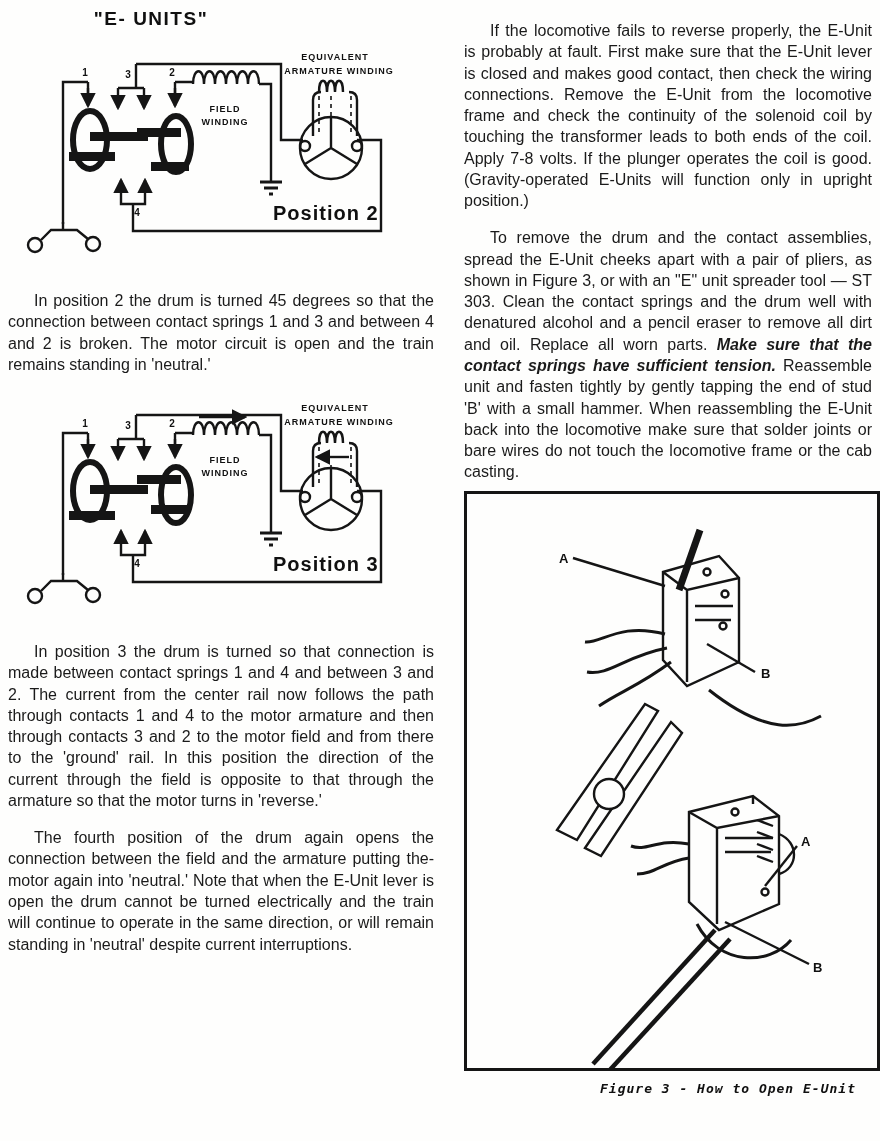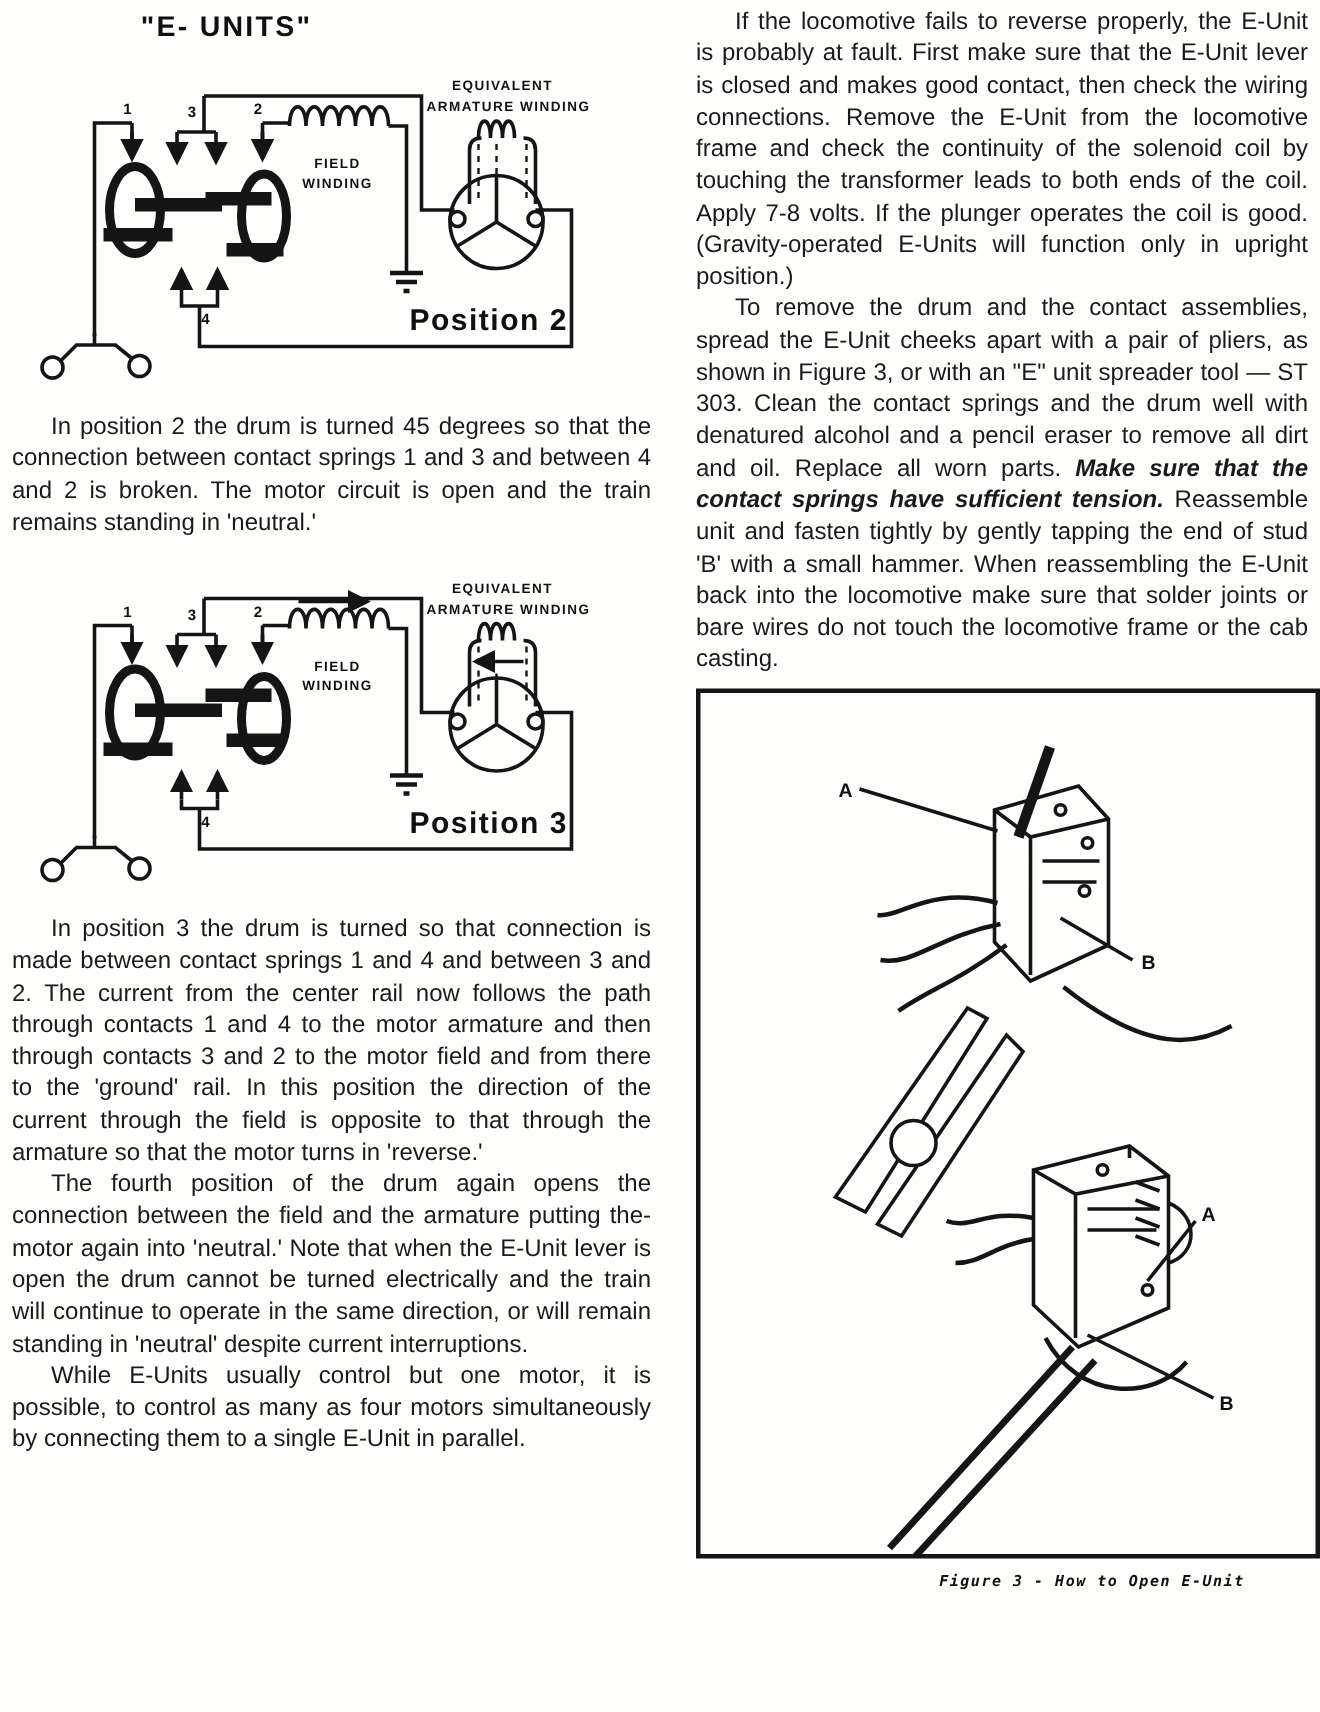--- a/index.html
+++ b/index.html
@@ -4,25 +4,25 @@
 <style>
   html,body{margin:0;padding:0;background:#ffffff;}
   body{width:880px;height:1141px;overflow:hidden;font-family:"Liberation Sans",sans-serif;color:#141414;
        -webkit-font-smoothing:antialiased;}
   .page{display:flex;width:880px;height:1141px;background:#fefefd;}
   .col{box-sizing:border-box;}
   .col-left{width:444px;padding:4px 10px 0 8px;}
   .col-right{width:436px;padding:4px 8px 0 20px;}
   .doc-title{font-weight:bold;font-size:19px;letter-spacing:1.5px;text-align:center;margin:4px 0 6px 0;color:#101010;}
   .doc-title.left-t{margin-right:140px;}
-  p.body-text{font-size:16px;line-height:1.33;text-align:justify;text-indent:26px;margin:0 0 0 0;color:#1a1a1a;}
+  p.body-text{font-size:16px;line-height:1.33;text-align:justify;text-indent:26px;margin:16px 0 0 0;color:#1a1a1a;}
   .em{font-weight:bold;font-style:italic;}
   .diagram{display:block;margin:0 auto;}
   .fig-box{border:3px solid #151515;width:410px;height:574px;margin:8px 0 0 0;background:#fefefd;}
-  .fig-caption{font-family:"DejaVu Sans Mono",monospace;font-weight:bold;font-style:italic;font-size:10px;
+  .fig-caption{font-family:"DejaVu Sans Mono",monospace;font-weight:bold;font-style:italic;font-size:13px;
                letter-spacing:1px;text-align:center;padding-left:120px;margin-top:10px;color:#101010;}
   svg text{font-family:"Liberation Sans",sans-serif;fill:#101010;}
   .lbl-sm{font-size:9px;font-weight:bold;letter-spacing:1px;}
   .lbl-num{font-size:10px;font-weight:bold;}
   .lbl-pos{font-size:20px;font-weight:bold;letter-spacing:1px;}
   .lbl-ab{font-size:13px;font-weight:bold;}
   .w{stroke:#151515;stroke-width:2.4;fill:none;}
   .wt{stroke:#151515;stroke-width:3;fill:none;}
   .sketch{stroke:#151515;stroke-width:2.4;fill:#fefefd;}
   .mt14{margin-top:12px;} .mt34{margin-top:34px;} .mt30{margin-top:30px;} .mt16{margin-top:14px;}
@@ -154,21 +154,20 @@
       <text class="lbl-num" x="126" y="180" text-anchor="middle">4</text>
       <text class="lbl-sm" x="214" y="76" text-anchor="middle">FIELD</text>
       <text class="lbl-sm" x="214" y="89" text-anchor="middle">WINDING</text>
       <text class="lbl-sm" x="324" y="24" text-anchor="middle">EQUIVALENT</text>
       <text class="lbl-sm" x="328" y="38" text-anchor="middle">ARMATURE WINDING</text>
       <text class="lbl-pos" x="262" y="184">Position 3</text>
     </svg>
 
     <p class="body-text mt16">In position 3 the drum is turned so that connection is made between contact springs 1 and 4 and between 3 and 2. The current from the center rail now follows the path through contacts 1 and 4 to the motor armature and then through contacts 3 and 2 to the motor field and from there to the 'ground' rail. In this position the direction of the current through the field is opposite to that through the armature so that the motor turns in 'reverse.'</p>
     <p class="body-text mt34">The fourth position of the drum again opens the connection between the field and the armature putting the-motor again into 'neutral.' Note that when the E-Unit lever is open the drum cannot be turned electrically and the train will continue to operate in the same direction, or will remain standing in 'neutral' despite current interruptions.</p>
-    <p class="body-text mt30">While E-Units usually control but one motor, it is possible, to control as many as four motors simultaneously by connecting them to a single E-Unit in parallel.</p>
   </div>
 
   <div class="col col-right">
 
 
     <p class="body-text">If the locomotive fails to reverse properly, the E-Unit is probably at fault. First make sure that the E-Unit lever is closed and makes good contact, then check the wiring connections. Remove the E-Unit from the locomotive frame and check the continuity of the solenoid coil by touching the transformer leads to both ends of the coil. Apply 7-8 volts. If the plunger operates the coil is good. (Gravity-operated E-Units will function only in upright position.)</p>
 
     <p class="body-text mt16"><span>To remove the drum and the contact assemblies, spread the E-Unit cheeks apart with a pair of pliers, as shown in Figure 3, or with an "E" unit spreader tool — ST 303. Clean the contact springs and the drum well with denatured alcohol and a pencil eraser to remove all dirt and oil. Replace all worn parts. </span><span class="em">Make sure that the contact springs have sufficient tension. </span><span>Reassemble unit and fasten tightly by gently tapping the end of stud 'B' with a small hammer. When reassembling the E-Unit back into the locomotive make sure that solder joints or bare wires do not touch the locomotive frame or the cab casting.</span></p>
 
     <div class="fig-box">

